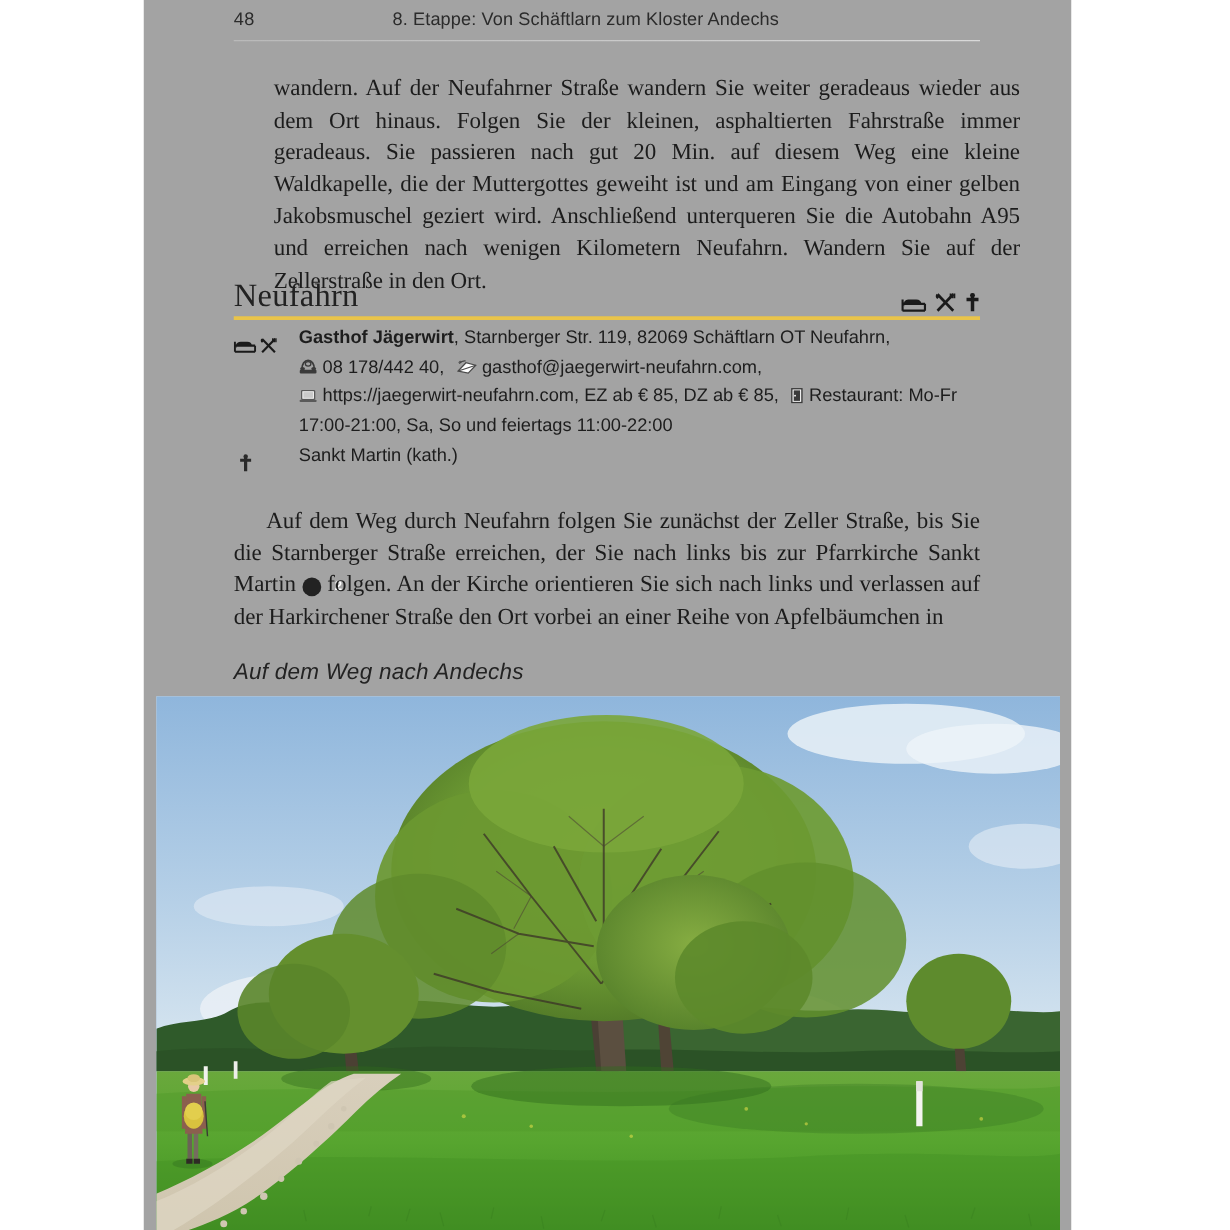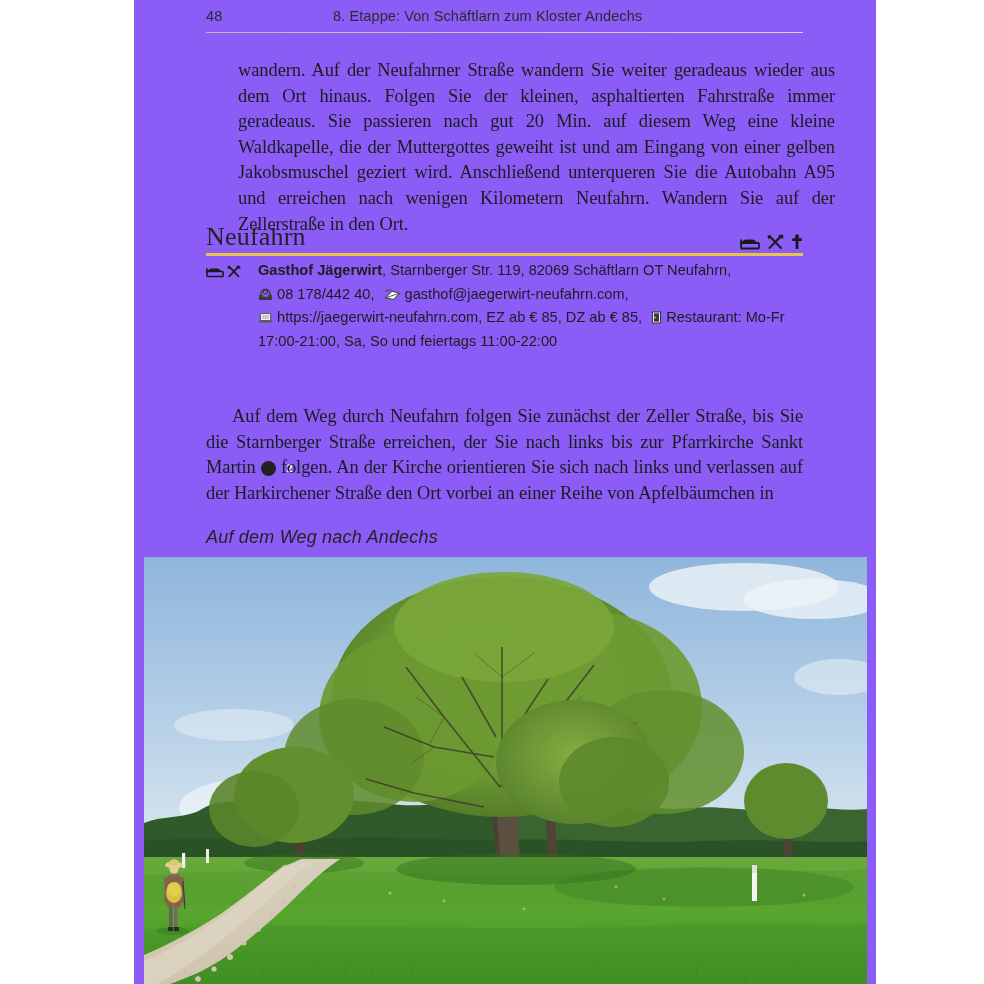--- a/index.html
+++ b/index.html
@@ -2,22 +2,22 @@
 <html><head>
 <meta charset="utf-8">
 <style>
   html,body{margin:0;padding:0;}
   body{
     width:984px;height:984px;overflow:hidden;
     background:#ffffff;
     font-family:"Liberation Serif", serif;
   }
   #page{
-    position:absolute;left:134px;top:0;width:742px;height:984px;
-    background:#8b5cf6;
+    position:absolute;left:115px;top:0;width:742px;height:984px;
+    background:#a3a3a3;
     box-shadow:0 0 0 0 transparent;
   }
   
   .runhead{
     position:absolute;left:0;top:8px;width:742px;height:30px;
     font-family:"Liberation Sans", sans-serif;
   }
   .runhead .folio{
     position:absolute;left:72px;top:0;font-size:14.5px;color:#2b2b2b;
     letter-spacing:.3px;
@@ -59,21 +59,21 @@
   .placehead .rule{
     position:absolute;left:0;bottom:0;width:100%;height:2.6px;
     background:#e9c44a;
   }
   
   .listing{
     position:absolute;left:72px;width:597px;
     font-family:"Liberation Sans", sans-serif;
     font-size:14.6px;line-height:23.5px;color:#1d1d1d;
   }
-  .listing .row{display:flex;align-items:center;}
+  .listing .row{display:flex;align-items:flex-end;}
   .listing .gutter{
     width:52px;flex:0 0 52px;display:flex;align-items:flex-start;
     gap:3px;padding-top:1px;
   }
   .listing .txt{flex:1 1 auto;}
   .listing .cont{margin-left:52px;}
   .listing b{font-weight:bold;}
   
   .caption{
     position:absolute;left:72px;
@@ -204,20 +204,31 @@
           <rect x="1.6" y="1" width="8.8" height="12" fill="#ffffff" stroke="#3a3a3a" stroke-width="1.2"></rect>
           <rect x="3.2" y="2.4" width="5.6" height="9.2" fill="#3a3a3a"></rect>
           <circle cx="4.4" cy="7" r="0.8" fill="#ffffff"></circle>
         </svg>
       </span>
       <span>Restaurant: Mo-Fr</span>
     </div>
 
     <div class="cont">17:00-21:00, Sa, So und feiertags 11:00-22:00</div>
 
+    <div class="row" style="margin-top:1px;">
+      <div class="gutter">
+        <span class="ic" style="margin-left:4px;">
+          <svg width="11" height="15" viewBox="0 0 12 16">
+            <path d="M4.6 1 L7.4 1 L7.4 4.2 L10.8 4.2 L10.8 6.9 L7.4 6.9 L7.4 15 L4.6 15 L4.6 6.9 L1.2 6.9 L1.2 4.2 L4.6 4.2 Z" fill="#2a2a2a"></path>
+            <circle cx="6" cy="2.2" r="1.9" fill="#2a2a2a"></circle>
+          </svg>
+        </span>
+      </div>
+      <div class="txt">Sankt Martin (kath.)</div>
+    </div>
   </div>
 
   <div class="col" style="top:404px;">
     <p class="body indent"><span>Auf dem Weg durch Neufahrn folgen Sie zunächst der Zeller Straße, bis Sie die Starnberger Straße erreichen, der Sie nach links bis zur Pfarrkirche Sankt Martin </span><span class="circnum">2</span><span> folgen. An der Kirche orientieren Sie sich nach links und verlassen auf der Harkirchener Straße den Ort vorbei an einer Reihe von Apfelbäumchen in</span></p>
   </div>
 
   <div class="caption" style="top:527px;">Auf dem Weg nach Andechs</div>
 
   <div id="photo">
     <svg viewBox="0 0 723 427" preserveAspectRatio="none">

